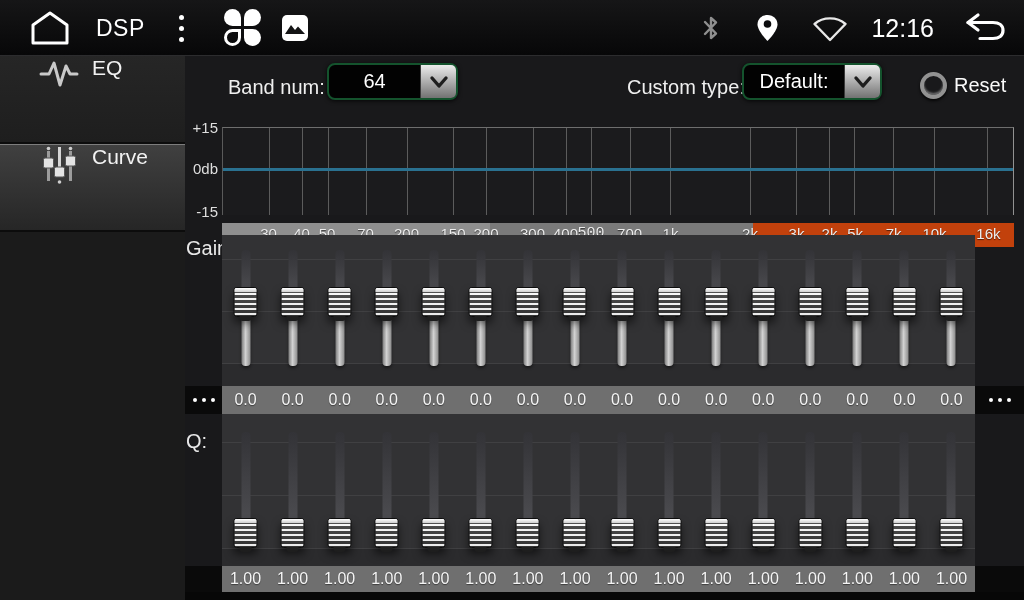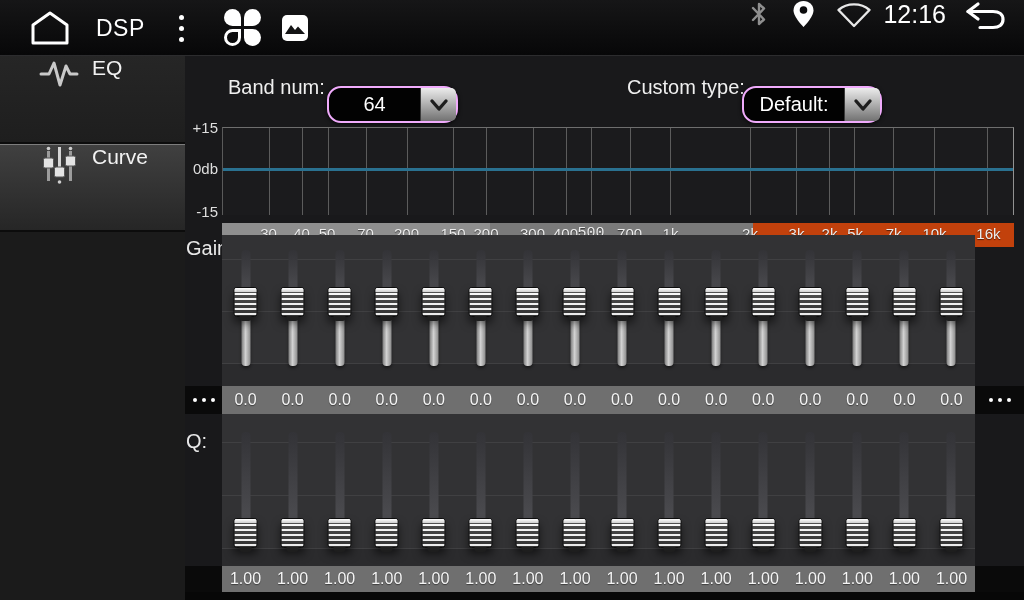--- a/index.html
+++ b/index.html
@@ -13,41 +13,41 @@
   .app-title{margin-left:22px;font-size:23px;color:#fff;letter-spacing:.5px;}
   .menu-dots{margin-left:28px;display:flex;flex-direction:column;gap:6px;padding:6px;}
   .menu-dots i{width:5px;height:5px;border-radius:50%;background:#fff;}
   .clover{margin-left:34px;width:38px;height:38px;display:grid;grid-template-columns:17px 17px;grid-template-rows:17px 17px;gap:3px;}
   .clover i{background:#fff;}
   .clover .p-tl{border-radius:50% 50% 0 50%;}
   .clover .p-tr{border-radius:50% 50% 50% 0;}
   .clover .p-bl{background:transparent;border:3px solid #fff;border-radius:50% 0 50% 50%;}
   .clover .p-br{border-radius:0 50% 50% 50%;}
   .gallery{margin-left:20px;width:26px;height:26px;background:#fff;border-radius:5px;display:flex;align-items:flex-end;justify-content:center;overflow:hidden;}
-  .tb-right{position:absolute;right:0;top:0;height:56px;display:flex;align-items:flex-start;gap:0;}
+  .tb-right{position:absolute;right:0;top:0;height:56px;display:flex;align-items:center;gap:12px;}
   .tb-right .sbi{display:flex;align-items:center;justify-content:center;}
   .clock{font-size:25px;color:#fff;margin:0 8px 0 10px;}
   .back-btn{margin:0 18px 0 10px;}
 
   
   .sidebar{position:absolute;left:0;top:56px;width:185px;height:544px;background:#1b1b1b;}
   .nav-item{position:relative;height:88px;display:flex;align-items:flex-start;background:linear-gradient(180deg,#262626,#1e1e1e);border-bottom:2px solid #0c0c0c;cursor:pointer;}
   .nav-item.sel{background:linear-gradient(180deg,#404040,#262626);border-top:1px solid #7d7d7d;}
   .nav-ico{width:46px;margin-left:36px;display:flex;justify-content:center;}
   .nav-label{margin-left:10px;font-size:21px;color:#f2f2f2;}
 
   
   .content{position:absolute;left:185px;top:56px;width:839px;height:544px;background:#19191b;}
 
   
   .controls{position:absolute;left:0;top:0;width:839px;height:59px;}
   .ctl-label{position:absolute;top:0;height:59px;line-height:62px;font-size:20px;color:#efefef;}
   .lbl-band{left:43px;}
   .lbl-custom{left:442px;}
-  .dropdown{position:absolute;top:30px;height:37px;background:#020202;border:2px solid #f0abfc;border-radius:14px;box-shadow:0 1px 4px rgba(0,0,0,.8);cursor:pointer;}
+  .dropdown{position:absolute;top:7px;height:37px;background:#020202;border:2px solid #14532d;border-radius:8px;box-shadow:0 1px 4px rgba(0,0,0,.8);cursor:pointer;}
   .dd-band{left:142px;width:131px;}
   .dd-custom{left:557px;width:140px;}
   .dd-value{position:absolute;left:0;top:0;bottom:0;right:36px;text-align:center;line-height:32px;font-size:20px;color:#fff;}
   .dd-btn{position:absolute;right:0;top:0;bottom:0;width:36px;background:linear-gradient(180deg,#ececec,#b5b5b5 45%,#727272);border-left:1px solid #3a3a3a;border-radius:0 5px 5px 0;display:flex;align-items:center;justify-content:center;}
   .reset-wrap{position:absolute;left:735px;top:0;height:59px;display:flex;align-items:center;cursor:pointer;}
   .reset-ring{width:27px;height:27px;border-radius:50%;border:4px solid #929292;box-shadow:0 2px 3px rgba(0,0,0,.8), inset 0 -2px 2px rgba(255,255,255,.35);}
   .reset-text{margin-left:7px;font-size:20px;color:#fafafa;}
 
   
   .graphzone{position:absolute;left:0;top:59px;width:839px;height:120px;}
@@ -197,20 +197,24 @@
       </div>
       <div class="ctl-label lbl-custom">Custom type:</div>
       <div class="dropdown dd-custom">
         <div class="dd-value">Default:</div>
         <div class="dd-btn">
           <svg width="22" height="18" viewBox="0 0 22 18">
             <path d="M4,5 L11,13 L18,5" fill="none" stroke="#1e1e1e" stroke-width="3.4" stroke-linecap="round" stroke-linejoin="round"></path>
           </svg>
         </div>
       </div>
+      <div class="reset-wrap">
+        <div class="reset-ring"></div>
+        <div class="reset-text">Reset</div>
+      </div>
     </div>
 
     <div class="graphzone">
       <div class="ylab" style="top:4px;">+15</div>
       <div class="ylab" style="top:45px;">0db</div>
       <div class="ylab" style="top:88px;">-15</div>
       <div class="plot">
 
         <div class="curveline"></div>
       <div class="gridv" style="left: 5.86971%;"></div>

